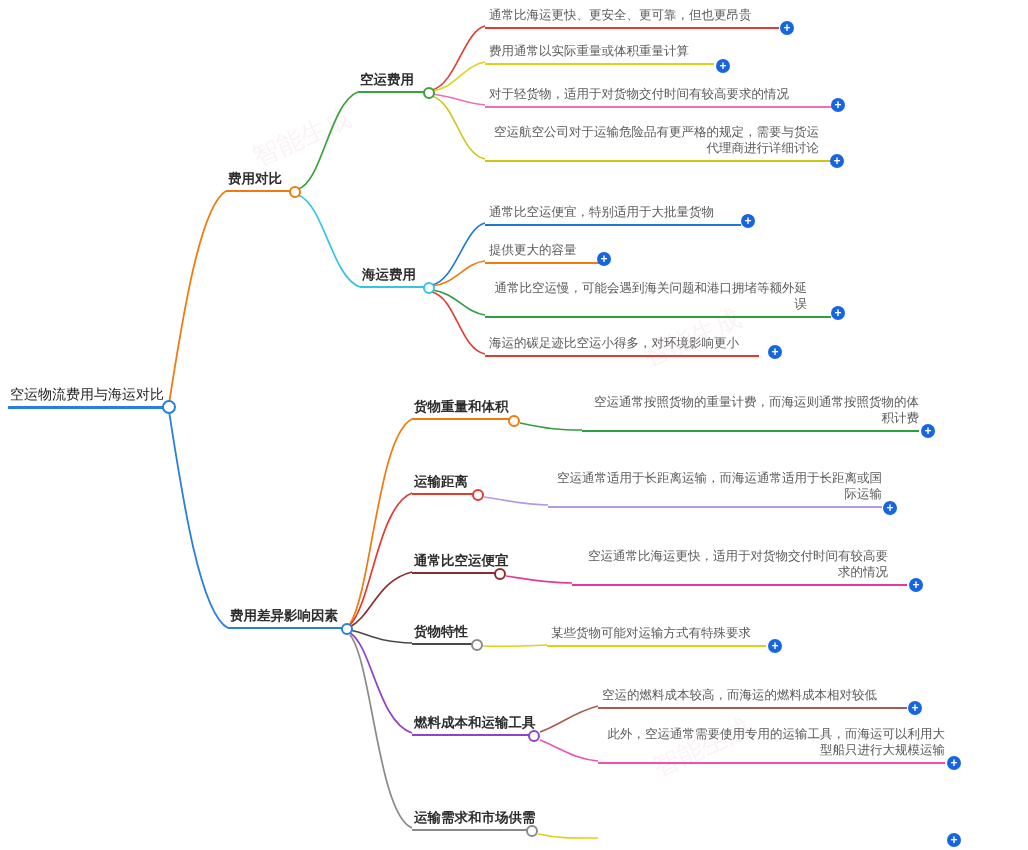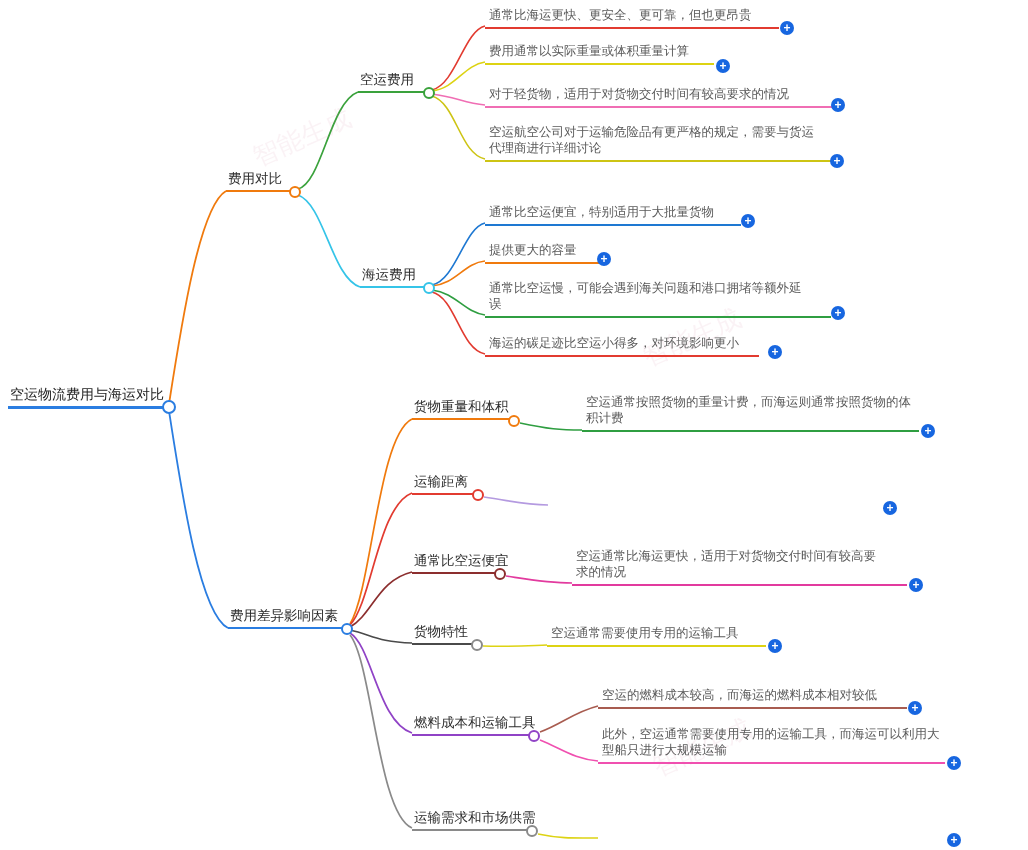--- a/index.html
+++ b/index.html
@@ -1,26 +1,26 @@
 <!DOCTYPE html>
 <html><head>
 <meta charset="utf-8">
 <style>
   html,body{margin:0;padding:0;}
   body{width:1028px;height:850px;background:#ffffff;position:relative;overflow:hidden;
        font-family:"Liberation Sans","DejaVu Sans",sans-serif;}
   #stage{position:absolute;left:0;top:0;width:1028px;height:850px;}
   svg.curves{position:absolute;left:0;top:0;width:1028px;height:850px;pointer-events:none;}
-  .label{position:absolute;font-weight:normal;font-size:13.5px;line-height:18px;color:#2d2d2d;
+  .label{position:absolute;font-weight:bold;font-size:13.5px;line-height:18px;color:#2d2d2d;
          border-bottom:2px solid #888;padding:0 2px 2px 2px;white-space:nowrap;}
   .root-label{position:absolute;font-weight:normal;font-size:14px;line-height:19px;color:#222;
          border-bottom:3px solid #2a7de1;padding:0 2px 2px 2px;white-space:nowrap;}
   .leaf{position:absolute;font-size:12.5px;line-height:16px;color:#5a5a5a;
         border-bottom:2px solid #888;padding:0 0 4px 4px;}
-  .leaf .t{display:inline-block;vertical-align:bottom;}
+  .leaf .t{display:inline-block;vertical-align:bottom;text-align:right;}
   .node{position:absolute;width:12px;height:12px;border-radius:50%;background:#fff;
         border:2px solid #888;box-sizing:border-box;}
   .node.big{width:14px;height:14px;}
   .plus{position:absolute;width:14px;height:14px;border-radius:50%;background:#1766e0;
         color:#fff;font-size:12px;font-weight:bold;line-height:14px;text-align:center;
         cursor:pointer;}
   .wm{position:absolute;font-size:26px;color:#d78ca8;opacity:0.10;transform:rotate(-24deg);
       white-space:nowrap;pointer-events:none;}
 </style>
 </head>
@@ -114,32 +114,34 @@
   <div class="node" style="left:341px;top:623px;border-color:#2a7de1"></div>
 
   <div class="label" style="left:412px;top:398px;width:95px;border-color:#f07a0d">货物重量和体积</div>
   <div class="node" style="left:508px;top:415px;border-color:#f07a0d"></div>
   <div class="leaf" style="left:582px;top:394px;width:333px;border-color:#2f9e41">
     <span class="t">空运通常按照货物的重量计费，而海运则通常按照货物的体积计费</span></div>
   <div class="plus" style="left:921px;top:424px">+</div>
 
   <div class="label" style="left:412px;top:473px;width:58px;border-color:#e23b30">运输距离</div>
   <div class="node" style="left:472px;top:489px;border-color:#e23b30"></div>
+  <div class="leaf" style="left:548px;top:470px;width:330px;border-color:#b49ae0">
+    <span class="t">空运通常适用于长距离运输，而海运通常适用于长距离或国际运输</span></div>
   <div class="plus" style="left:883px;top:501px">+</div>
 
   <div class="label" style="left:412px;top:552px;width:82px;border-color:#8c2e2e">通常比空运便宜</div>
   <div class="node" style="left:494px;top:568px;border-color:#8c2e2e"></div>
   <div class="leaf" style="left:572px;top:548px;width:331px;border-color:#e23a9e">
     <span class="t" style="max-width:312px">空运通常比海运更快，适用于对货物交付时间有较高要求的情况</span></div>
   <div class="plus" style="left:909px;top:578px">+</div>
 
   <div class="label" style="left:412px;top:623px;width:58px;border-color:#4a4a4a">货物特性</div>
   <div class="node" style="left:471px;top:639px;border-color:#8a8a8a"></div>
   <div class="leaf" style="left:547px;top:625px;width:215px;border-color:#ddd313">
-    <span class="t">空运通常需要使用专用的运输工具</span></div>
+    <span class="t">某些货物可能对运输方式有特殊要求</span></div>
   <div class="plus" style="left:768px;top:639px">+</div>
 
   <div class="label" style="left:412px;top:714px;width:119px;border-color:#9043c6">燃料成本和运输工具</div>
   <div class="node" style="left:528px;top:730px;border-color:#9043c6"></div>
   <div class="leaf" style="left:598px;top:687px;width:305px;border-color:#a85c50">
     <span class="t">空运的燃料成本较高，而海运的燃料成本相对较低</span></div>
   <div class="plus" style="left:908px;top:701px">+</div>
   <div class="leaf" style="left:598px;top:726px;width:343px;border-color:#f050b0">
     <span class="t">此外，空运通常需要使用专用的运输工具，而海运可以利用大型船只进行大规模运输</span></div>
   <div class="plus" style="left:947px;top:756px">+</div>

